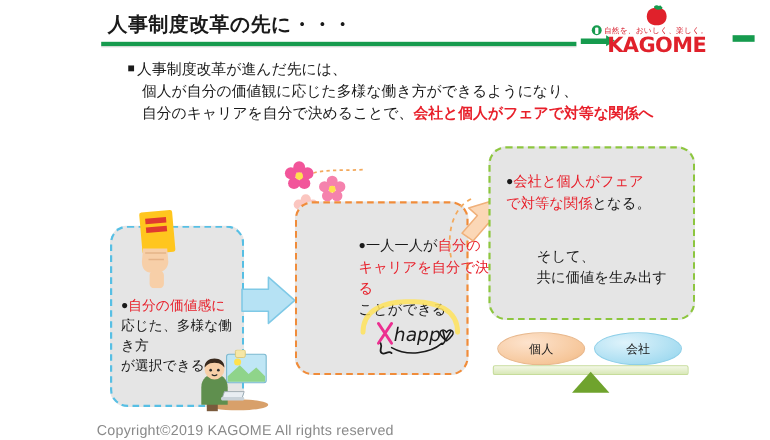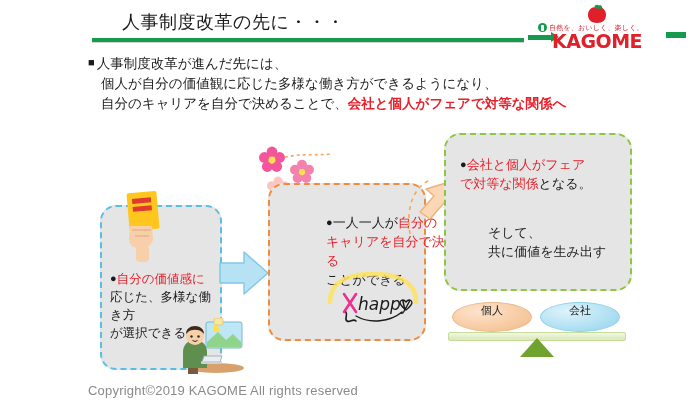--- a/index.html
+++ b/index.html
@@ -8,22 +8,22 @@
     background:#ffffff;
     font-family:"Liberation Sans","DejaVu Sans",sans-serif;
     overflow:hidden;
     position:relative;
   }
   #slide{position:relative;width:700px;height:400px;overflow:hidden;background:#fff;}
 
   
   .slide-title{
     position:absolute;left:98px;top:10px;
-    font-size:18px;font-weight:normal;color:#1a1a1a;
-    letter-spacing:.5px;white-space:nowrap;margin-left:24px;
+    font-size:18px;font-weight:bold;color:#1a1a1a;
+    letter-spacing:.5px;white-space:nowrap;
   }
   .title-rule{
     position:absolute;left:92px;top:38px;width:432px;height:4px;
     background:#169b4e;
   }
   .title-rule-thin{
     position:absolute;left:92px;top:42px;width:432px;height:1px;
     background:#cfd6d2;
   }
 
@@ -53,21 +53,21 @@
     content:"";position:absolute;right:-7px;top:-3px;
     border-left:8px solid #169b4e;border-top:5.5px solid transparent;border-bottom:5.5px solid transparent;
   }
   .logo-bar-r{position:absolute;left:142px;top:28px;width:20px;height:6px;background:#169b4e;}
 
   
   .body-block{
     position:absolute;left:88px;top:52px;width:575px;
     font-size:13.5px;line-height:20px;color:#1a1a1a;
   }
-  .body-line{white-space:nowrap;}
+  .body-line{white-space:nowrap;margin-left:28px;}
   .body-line.indent{padding-left:13px;}
   .sq{color:#1a1a1a;font-size:11px;vertical-align:2px;margin-right:2px;}
   .hl-red{color:#e8202b;font-weight:bold;font-family:Liberation Serif, serif;}
 
   
   .box{position:absolute;background:#e5e5e5;border-radius:16px;box-sizing:border-box;}
   .box-blue{
     left:100px;top:205px;width:122px;height:165px;
     border:2px dashed #57bfe4;
   }
@@ -89,21 +89,21 @@
   .bullet{font-size:11px;vertical-align:1px;}
   .txt-red{color:#e8202b;}
 
   
   .arrow{position:absolute;}
 
   
   .scale{position:absolute;left:448px;top:300px;width:176px;height:62px;}
   .pan{
     position:absolute;width:78px;height:28px;border-radius:50%;
-    display:flex;justify-content:center;
+    display:flex;align-items:center;justify-content:center;
     font-size:11px;color:#1a1a1a;
   }
   .pan-left{
     left:4px;top:2px;
     background:radial-gradient(ellipse at 35% 30%, #fde3cd 0%, #f6c79b 70%, #eeb47f 100%);
     border:1px solid #e8b88d;
   }
   .pan-right{
     left:92px;top:2px;
     background:radial-gradient(ellipse at 35% 30%, #dff3fb 0%, #a8ddf1 70%, #8fd2ec 100%);

